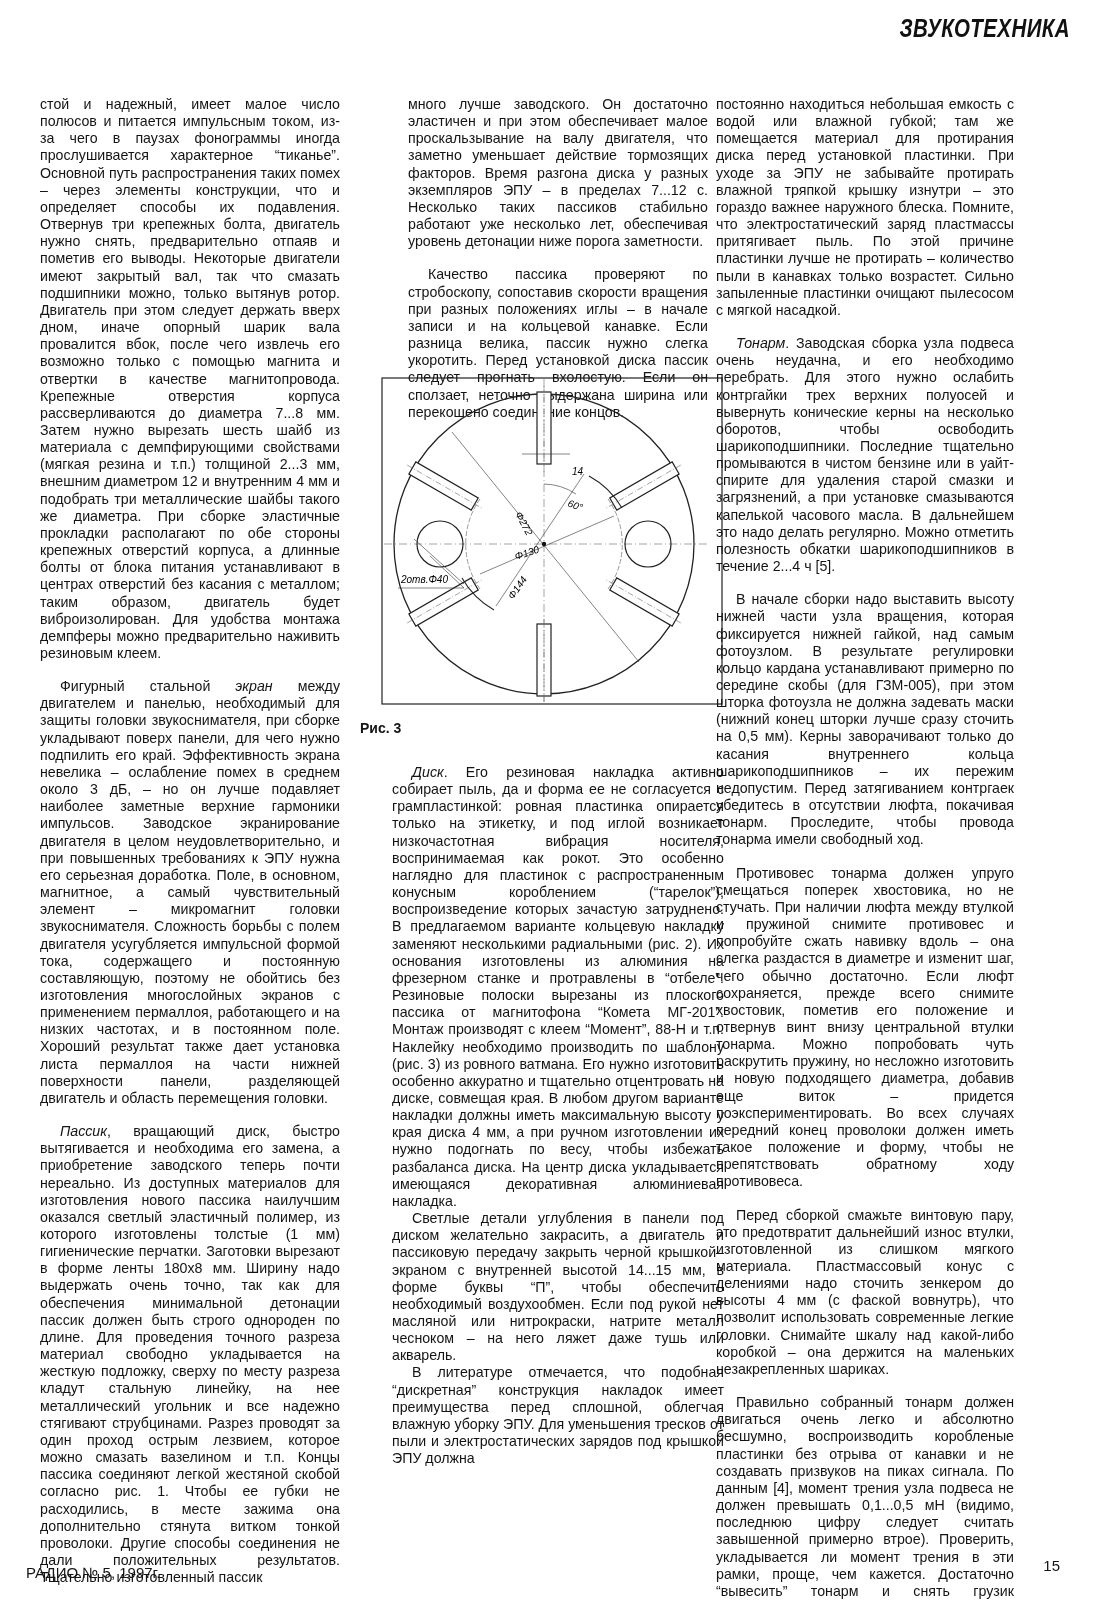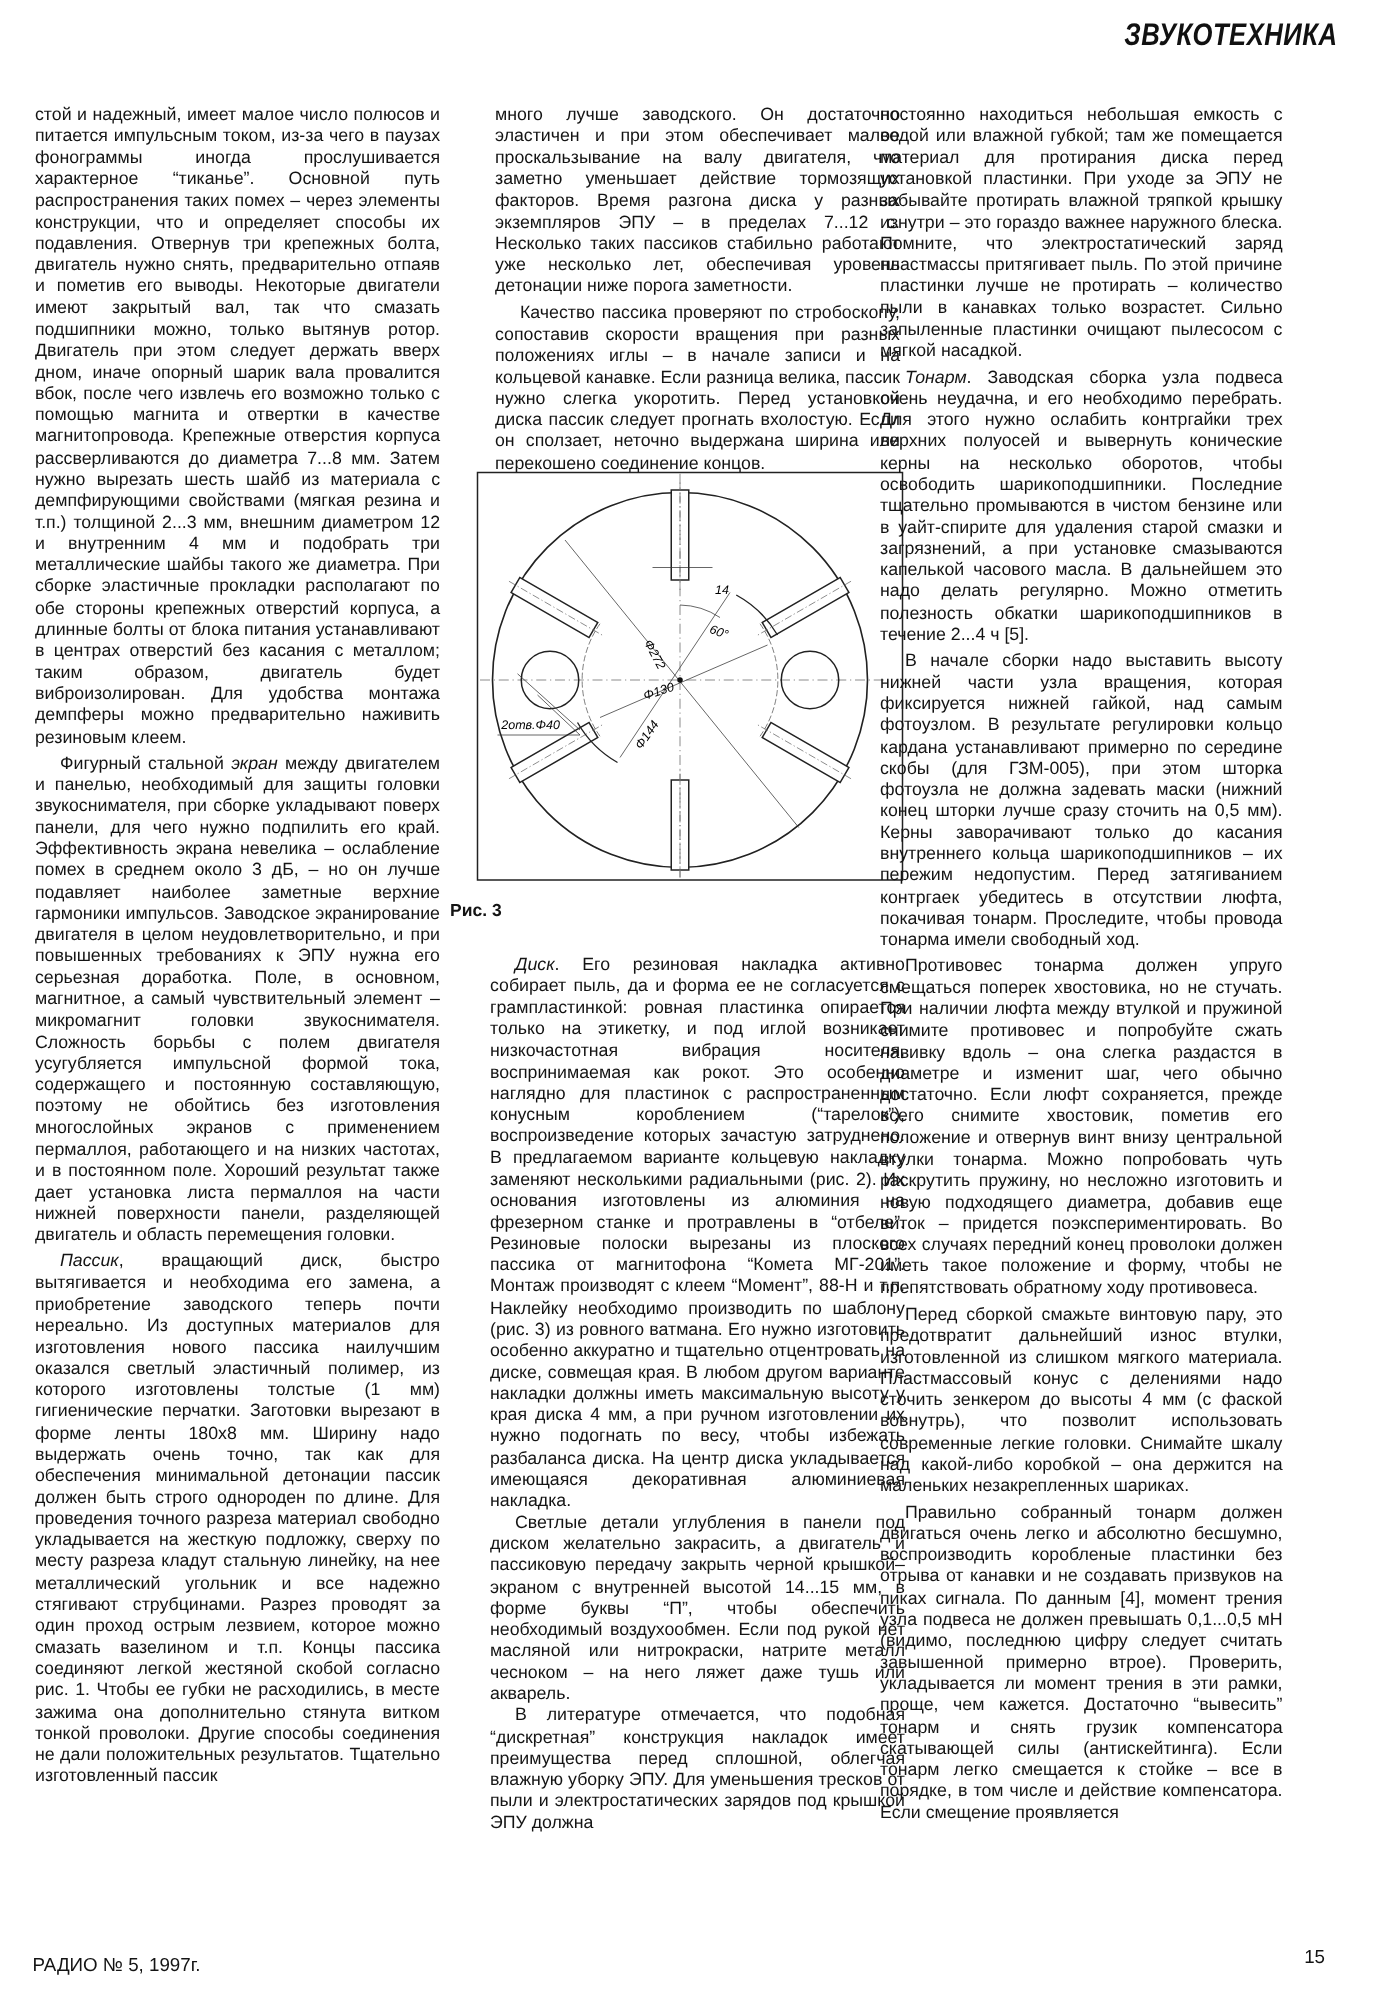--- a/index.html
+++ b/index.html
@@ -6,21 +6,21 @@
   body { width:1102px; height:1600px; position:relative; overflow:hidden; color:#141414;
          font-family:"Liberation Sans", sans-serif; }
   .header-title { position:absolute; right:32px; top:14px; font-size:25px; font-weight:bold;
          font-style:italic; letter-spacing:0.5px; transform:scaleX(0.82); transform-origin:right top;
          font-family:"Liberation Sans", sans-serif; color:#111; }
   .col { position:absolute; top:80px; width:332px; font-size:14.2px; line-height:17.15px;
          text-align:justify; }
   .col1 { left:24px; }
   .col2 { left:392px; }
   .col3 { left:700px; width:330px; }
-  .col p { margin:4px; text-indent:0; }
+  .col p { margin:16px; text-indent:0; }
   .col p.ind { text-indent:20px; }
   .col p .em { font-style:italic; }
   .figure { position:absolute; left:380px; top:376px; width:344px; height:340px; }
   .figure svg { display:block; }
   .fig-caption { position:absolute; left:360px; top:720px; font-size:14px; font-weight:bold;
          font-family:"Liberation Sans", sans-serif; }
   .col2b { position:absolute; left:392px; top:764px; width:332px; font-size:14.2px;
            line-height:17.15px; text-align:justify; }
   .col2b p { margin:0; }
   .col2b p.ind { text-indent:20px; }

